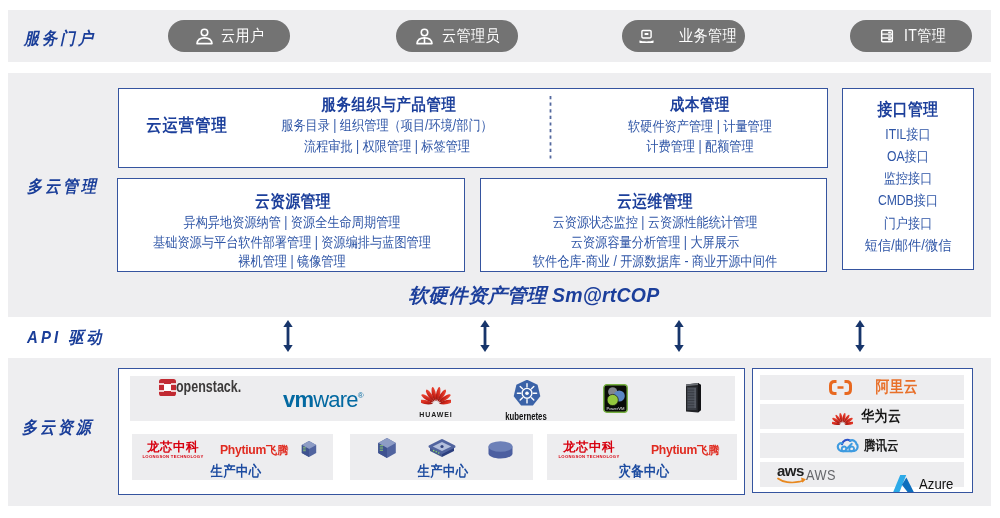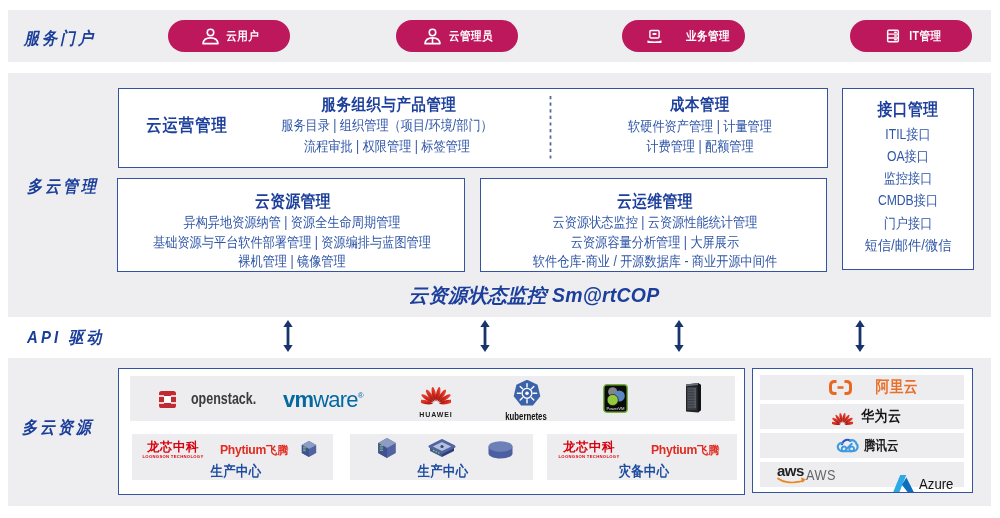--- a/index.html
+++ b/index.html
@@ -1,21 +1,21 @@
 <!DOCTYPE html>
 <html lang="zh"><head>
 <meta charset="utf-8">
 <style>
 *{margin:0;padding:0;box-sizing:border-box}
 html,body{width:1000px;height:518px;background:#fff}
 body{font-family:"Liberation Sans",sans-serif;position:relative;overflow:hidden}
 .abs{position:absolute}
 .band{position:absolute;left:8px;width:983px;background:#eeeef0}
 .rowlab{position:absolute;font-weight:bold;font-style:italic;font-size:17px;color:#1a3e99;letter-spacing:3.5px;white-space:nowrap;line-height:1;transform:scaleX(0.88);transform-origin:0 50%}
-.pill{position:absolute;top:20px;height:32px;border-radius:16px;background:#be185d;color:#fff;display:flex;align-items:center;justify-content:center;font-size:12px;font-weight:bold;letter-spacing:0.5px;gap:7px}
+.pill{position:absolute;top:20px;height:32px;border-radius:16px;background:#737373;color:#fff;display:flex;align-items:center;justify-content:center;font-size:16px;font-weight:normal;letter-spacing:0.5px;gap:7px}
 .pill span{transform:scaleX(0.88)}
 .pill svg{flex:0 0 auto}
 .wbox{position:absolute;background:#fff;border:1.5px solid #35549f}
 .ttl{position:absolute;transform:translate(-50%,-50%) scaleX(0.87);font-weight:bold;font-size:17px;color:#1c3f9b;white-space:nowrap;letter-spacing:0.5px;line-height:1}
 .bl{position:absolute;transform:translate(-50%,-50%) scaleX(0.87);font-size:14px;color:#2e55a6;white-space:nowrap;line-height:1}
 .bl2{position:absolute;transform:translate(-50%,-50%) scaleX(0.87);font-size:14px;color:#2e55a6;white-space:nowrap;line-height:1}
 .gpanel{position:absolute;background:#ededef}
 .ctr{display:flex;align-items:center;justify-content:center}
 </style>
 </head>
@@ -92,21 +92,21 @@
 <div class="bl" style="left:655px;top:260.5px">软件仓库-商业 / 开源数据库 - 商业开源中间件</div>
 
 <div class="ttl" style="left:908px;top:109px">接口管理</div>
 <div class="bl2" style="left:908px;top:134px">ITIL接口</div>
 <div class="bl2" style="left:908px;top:156px">OA接口</div>
 <div class="bl2" style="left:908px;top:178px">监控接口</div>
 <div class="bl2" style="left:908px;top:200px">CMDB接口</div>
 <div class="bl2" style="left:908px;top:223px">门户接口</div>
 <div class="bl2" style="left:908px;top:245px;transform:translate(-50%,-50%) scaleX(0.95)">短信/邮件/微信</div>
 
-<div class="abs" style="left:534px;top:295px;transform:translate(-50%,-50%);font-size:19.5px;font-weight:bold;font-style:italic;color:#1c3f9b;letter-spacing:0.2px;white-space:nowrap">云资源状态监控 Sm@rtCOP</div>
+<div class="abs" style="left:534px;top:295px;transform:translate(-50%,-50%);font-size:19.5px;font-weight:bold;font-style:italic;color:#1c3f9b;letter-spacing:0.2px;white-space:nowrap">软硬件资产管理 Sm@rtCOP</div>
 
 <svg class="abs" style="left:283px;top:320px" width="10" height="32" viewBox="0 0 10 32">
     <g fill="#17356b">
       <path d="M5 0L9.7 7H0.3z"></path>
       <path d="M5 32L9.7 25H0.3z"></path>
       <rect x="3.6" y="5.5" width="2.8" height="21"></rect>
     </g>
   </svg>
 <svg class="abs" style="left:480px;top:320px" width="10" height="32" viewBox="0 0 10 32">
     <g fill="#17356b">
@@ -135,21 +135,21 @@
 <div class="gpanel" style="left:132px;top:434px;width:201px;height:46px"></div>
 <div class="gpanel" style="left:350px;top:434px;width:183px;height:46px"></div>
 <div class="gpanel" style="left:547px;top:434px;width:190px;height:46px"></div>
 
 <div class="wbox" style="left:752px;top:368px;width:221px;height:125px"></div>
 <div class="gpanel" style="left:760px;top:375px;width:204px;height:25px"></div>
 <div class="gpanel" style="left:760px;top:404px;width:204px;height:25px"></div>
 <div class="gpanel" style="left:760px;top:433px;width:204px;height:25px"></div>
 <div class="gpanel" style="left:760px;top:462px;width:204px;height:25px"></div>
 
-<div class="abs ctr" style="left:159px;top:390px;gap:15px">
+<div class="abs ctr" style="left:159px;top:378px;gap:0">
 <svg width="17" height="17" viewBox="0 0 20 20">
       <path fill="#c12a32" d="M3 0h14a3 3 0 0 1 3 3v14a3 3 0 0 1-3 3H3a3 3 0 0 1-3-3V3a3 3 0 0 1 3-3z"></path>
       <rect x="5.9" y="5.9" width="8.2" height="8.2" fill="#fff"></rect>
       <rect x="0" y="5" width="5.9" height="1.8" fill="#fff"></rect>
       <rect x="0" y="13.2" width="5.9" height="1.8" fill="#fff"></rect>
       <rect x="14.1" y="5" width="5.9" height="1.8" fill="#fff"></rect>
       <rect x="14.1" y="13.2" width="5.9" height="1.8" fill="#fff"></rect>
     </svg>
 <span style="font-size:16px;font-weight:bold;color:#3c3a3a;letter-spacing:0px;transform:scaleX(0.78);transform-origin:0 50%">openstack.</span>
 </div>

